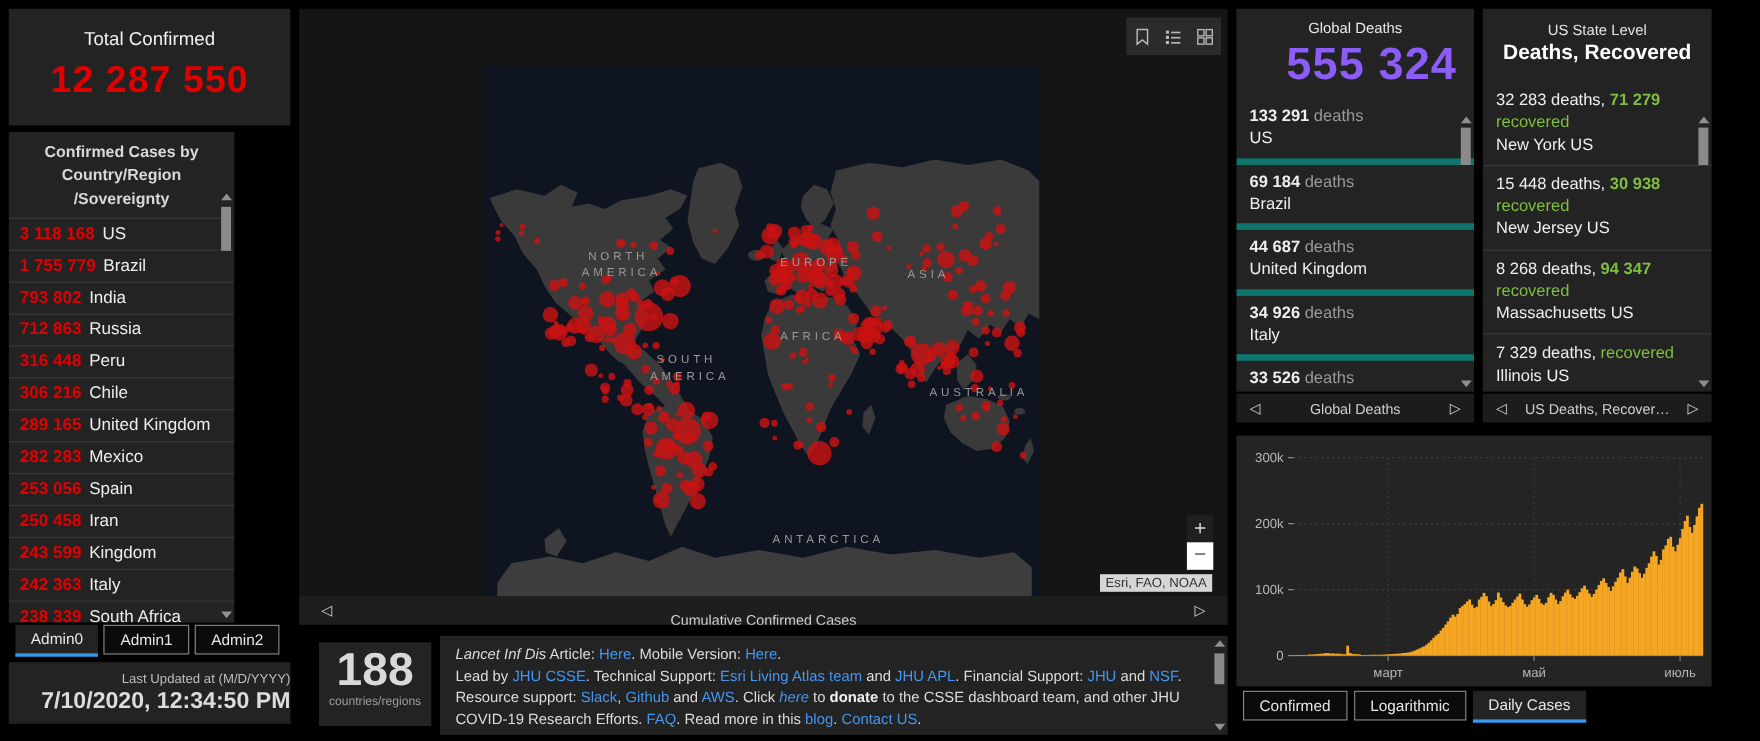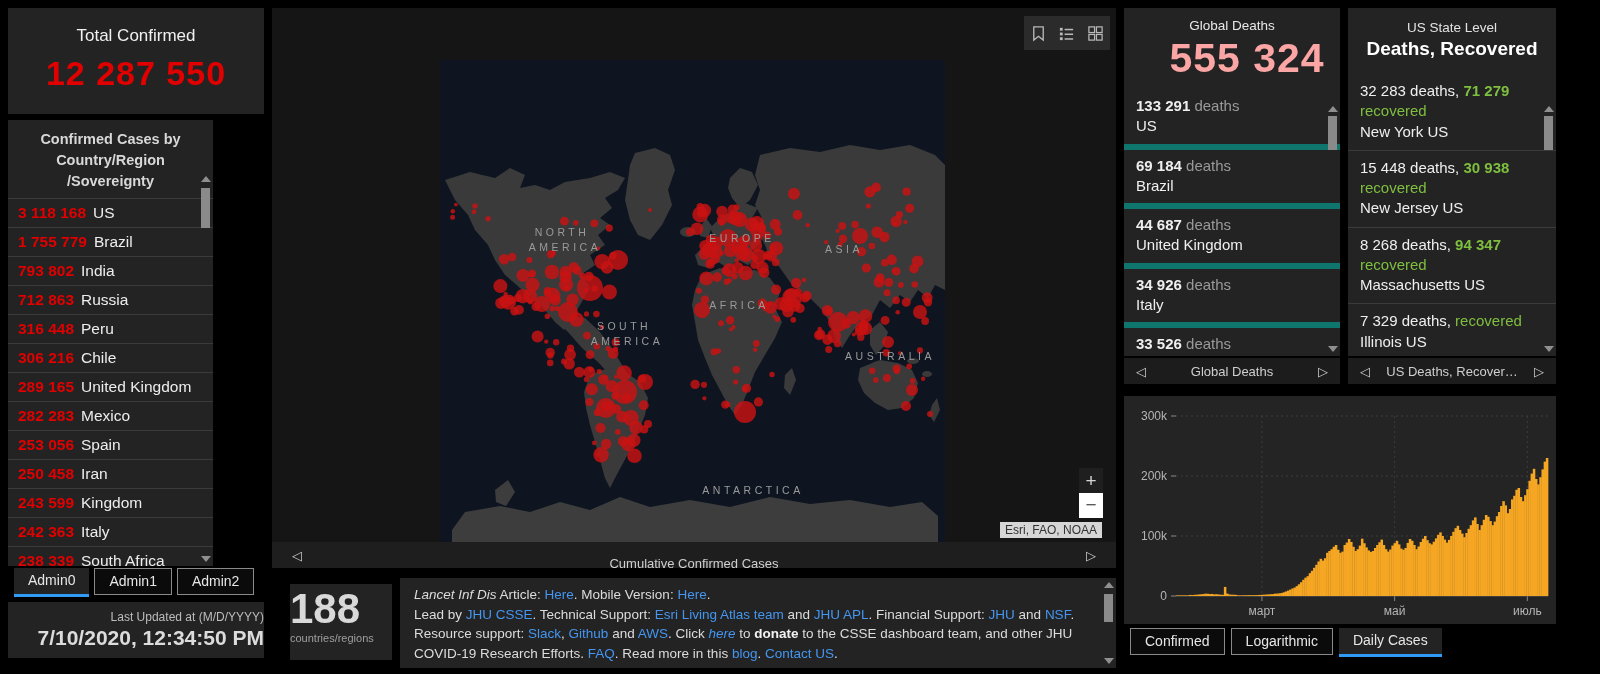--- a/index.html
+++ b/index.html
@@ -43,33 +43,33 @@
      display:flex;align-items:center;justify-content:space-between;padding:0 20px;box-sizing:border-box;}
   #map-caption .cap{color:#cfcfcf;font-size:13px;margin-top:16px;}
   .car-arrow{color:#cfcfcf;font-size:13px;cursor:pointer;}
   #esri-badge{position:absolute;right:14px;bottom:30px;background:#d6d6d6;color:#323232;font-size:12px;padding:1px 5px;}
   #zoom-ctl{position:absolute;right:13px;bottom:50px;width:24px;}
   #zoom-in{width:24px;height:25px;background:#1f1f1f;color:#d5d5d5;font-size:19px;text-align:center;line-height:25px;}
   #zoom-out{width:24px;height:25px;background:#ffffff;color:#5a5a5a;font-size:19px;text-align:center;line-height:23px;}
   .cont-label{fill:#9a9a9a;font-size:10.5px;letter-spacing:3.5px;font-family:"Liberation Sans",sans-serif;}
 
   
-  #countries-panel{left:290px;top:584px;width:102px;height:76px;text-align:left;}
+  #countries-panel{left:290px;top:584px;width:102px;height:76px;text-align:center;}
   #countries-value{color:#d9d9d9;font-size:42px;font-weight:bold;line-height:1.05;margin-top:3px;}
   #countries-label{color:#9f9f9f;font-size:11px;margin-top:1px;}
   #info-panel{left:400px;top:578px;width:716px;height:90px;padding:7px 22px 6px 14px;
      color:#dcdcdc;font-size:13.5px;line-height:1.45;overflow:hidden;}
   #info-panel a.lnk{color:#4496f0;text-decoration:none;cursor:pointer;}
   #info-panel a.lnk.it{font-style:italic;}
   #info-panel b{color:#f2f2f2;}
 
   
   #gdeath-panel{left:1124px;top:8px;width:216px;height:348px;overflow:hidden;}
   #gdeath-title{color:#e8e8e8;font-size:13.5px;text-align:center;margin-top:10px;}
-  #gdeath-total{color:#fca5a5;font-size:41px;font-weight:bold;text-align:center;margin-top:2px;letter-spacing:1px;padding-left:30px;}
+  #gdeath-total{color:#8b5cf6;font-size:41px;font-weight:bold;text-align:center;margin-top:2px;letter-spacing:1px;padding-left:30px;}
   .grow{padding:6px 12px 7px;border-top:6px solid #0f766e;font-size:15px;line-height:1.35;}
   .grow .gnum{color:#efefef;font-weight:bold;}
   .grow .gword{color:#9a9a9a;}
   .grow .gregion{color:#efefef;}
   .carousel{position:absolute;height:26px;background:#1c1c1c;display:flex;align-items:center;
      justify-content:space-between;padding:0 12px;box-sizing:border-box;}
   .carousel .cap{color:#cfcfcf;font-size:13px;}
   #gdeath-footer{left:1124px;top:358px;width:216px;}
   #us-footer{left:1348px;top:358px;width:208px;}
 

